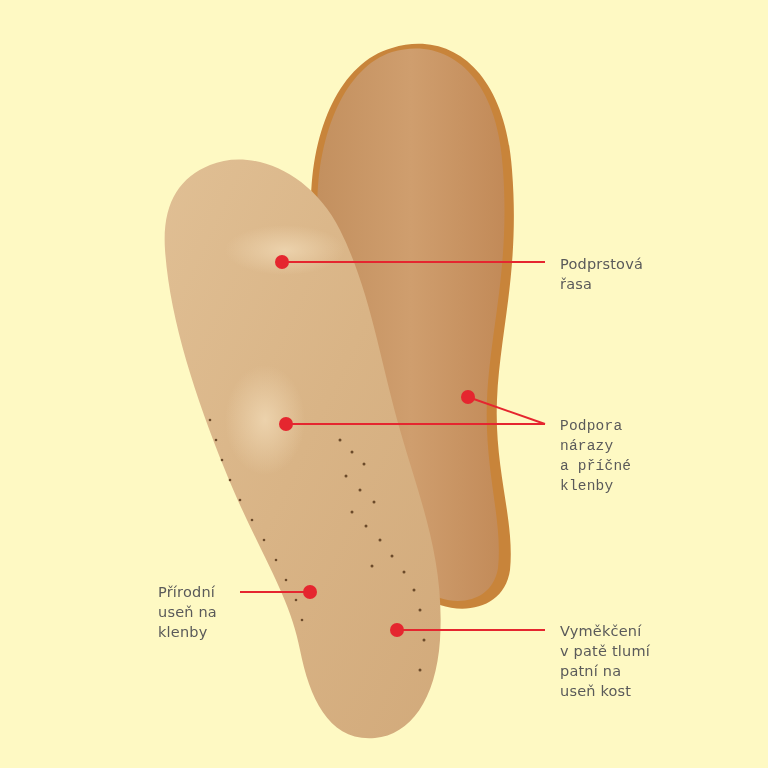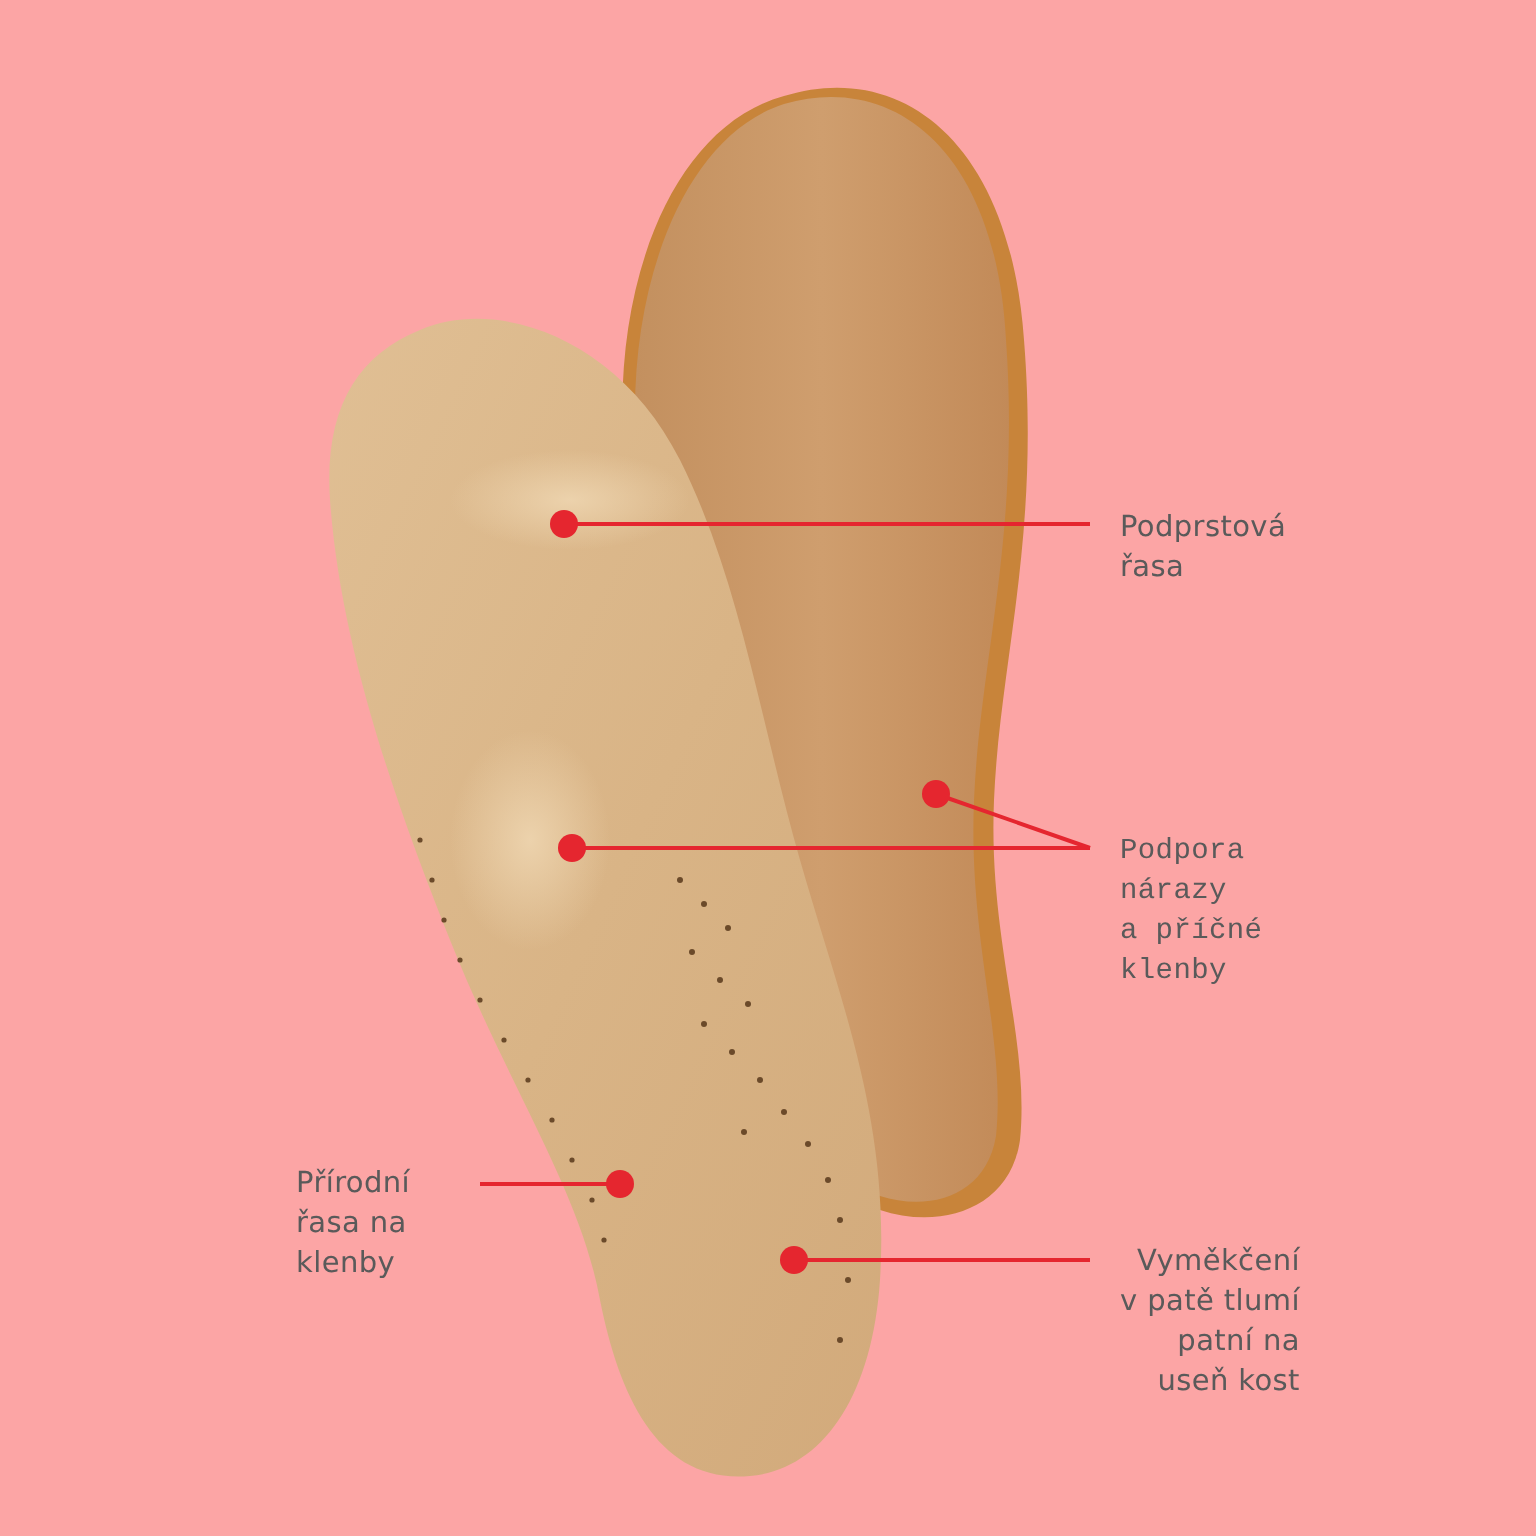--- a/index.html
+++ b/index.html
@@ -1,16 +1,16 @@
 <!DOCTYPE html>
 <html><head>
   <meta charset="utf-8">
   <style>
     html, body { margin: 0; padding: 0; background: #ffffff; }
-    #stage { position: relative; width: 768px; height: 768px; overflow: hidden; background: #fca5a5; font-family: "DejaVu Sans", sans-serif; }
+    #stage { position: relative; width: 768px; height: 768px; overflow: hidden; background: #fef9c3; font-family: "DejaVu Sans", sans-serif; }
     svg.art { position: absolute; left: 0; top: 0; }
     .label { position: absolute; color: #5a5a5a; font-size: 14.5px; line-height: 20px; letter-spacing: 0.2px; }
     .label span { display: block; white-space: nowrap; }
   </style>
 </head>
 <body>
 
 <div id="stage">
   <svg class="art" width="768" height="768" viewBox="0 0 768 768">
     <defs>
@@ -89,24 +89,24 @@
   <div class="label" style="left:560px; top:254px;">
     <span>Podprstová</span>
     <span>řasa</span>
   </div>
   <div class="label" style="left:560px; top:416px;font-family:Liberation Mono, monospace;">
     <span>Podpora</span>
     <span>nárazy</span>
     <span>a příčné</span>
     <span>klenby</span>
   </div>
-  <div class="label" style="left:148px; top:582px;">
+  <div class="label" style="left:158px; top:582px;">
     <span>Přírodní</span>
-    <span>řasa na</span>
+    <span>useň na</span>
     <span>klenby</span>
   </div>
-  <div class="label" style="left:560px; top:621px;text-align:right;">
+  <div class="label" style="left:560px; top:621px;">
     <span>Vyměkčení</span>
     <span>v patě tlumí</span>
     <span>patní na</span>
     <span>useň kost</span>
   </div>
 </div>
 
 </body></html>

